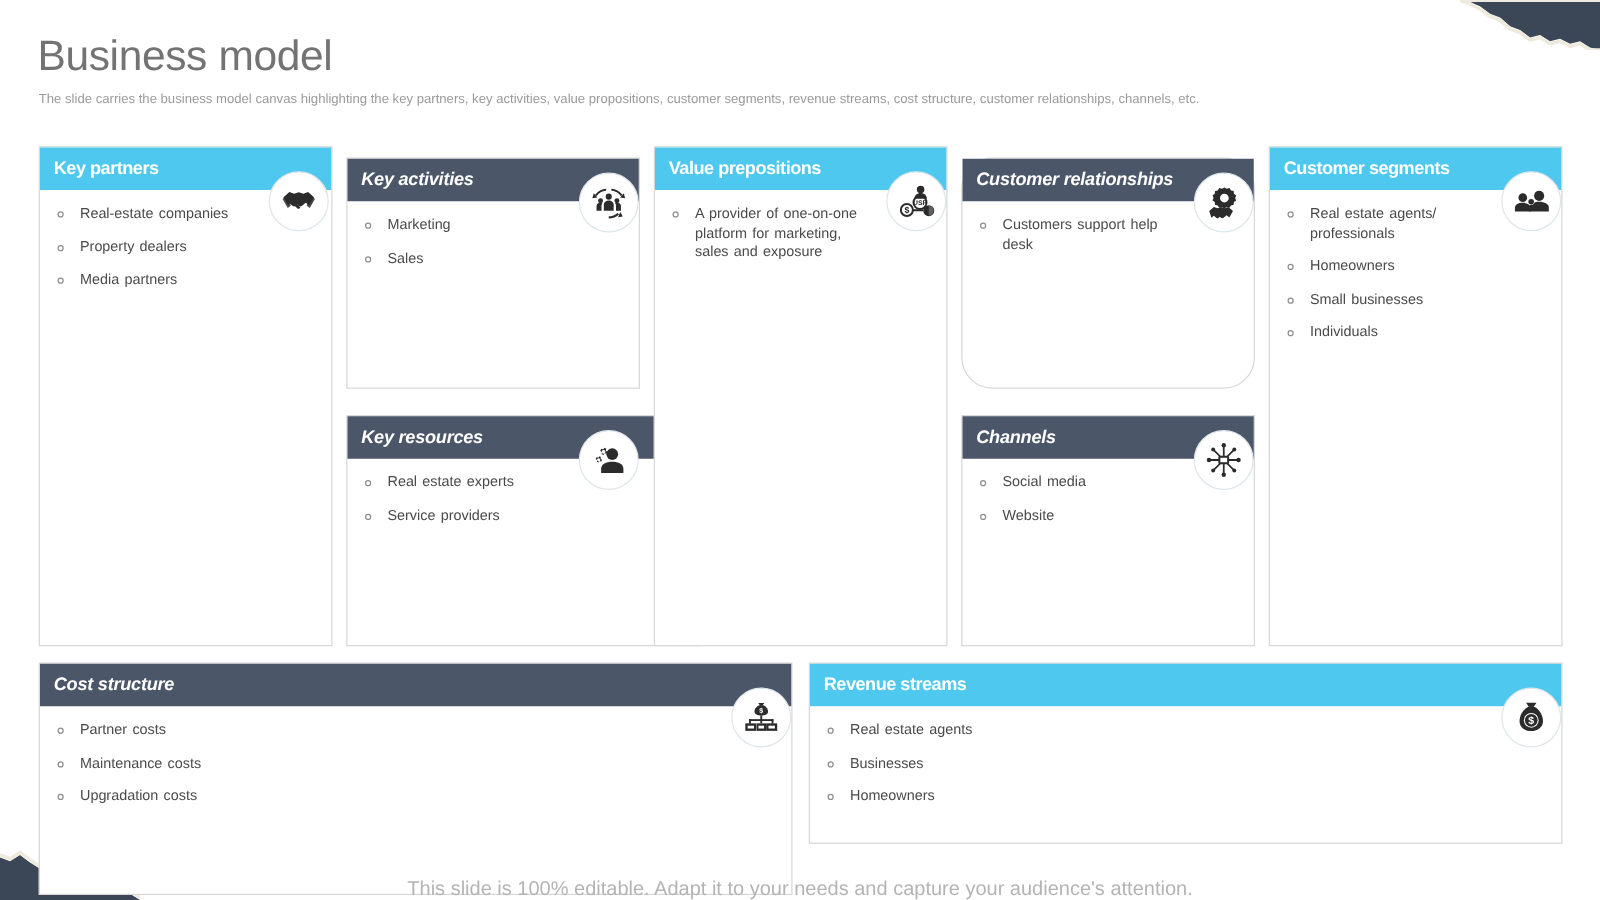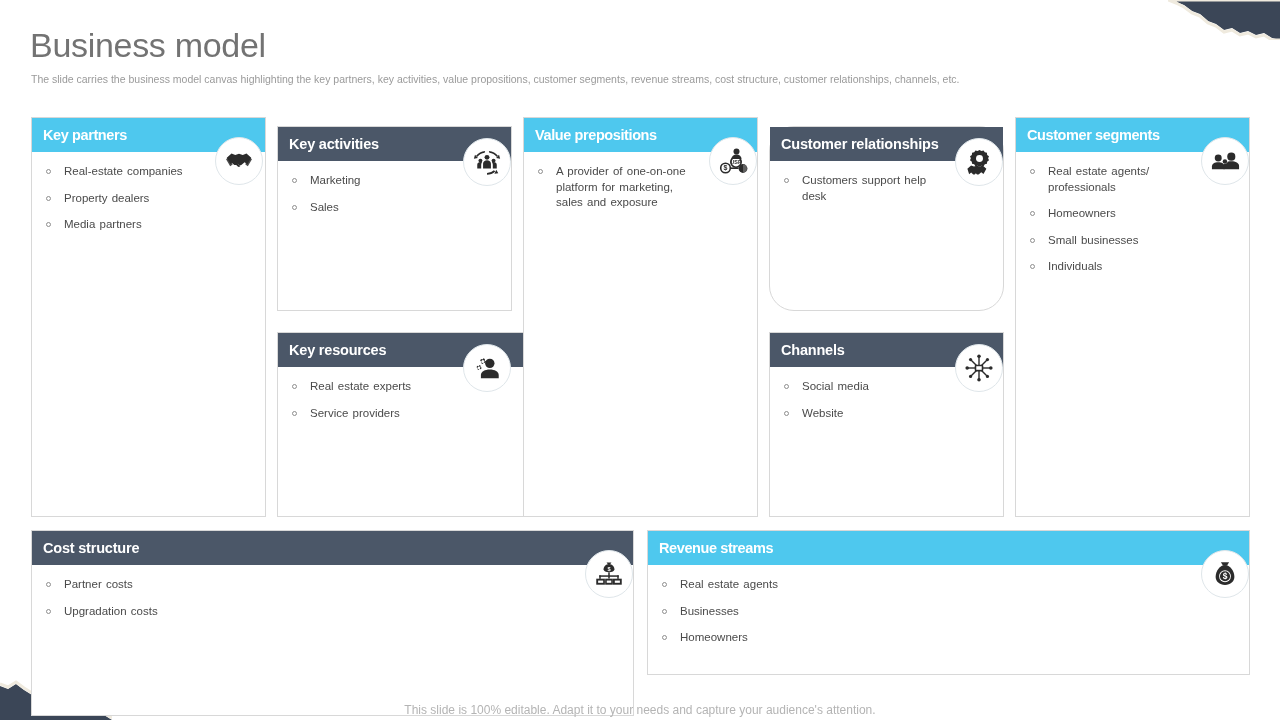--- a/index.html
+++ b/index.html
@@ -52,21 +52,21 @@
     box-sizing: border-box;
   }
   .box-head {
     height: 34px;
     display: flex;
     align-items: center;
     padding-left: 11px;
     box-sizing: border-box;
   }
   .box-head.cyan { background: #4ec8ee; }
-  .box-head.dark { background: #4b5768; }
+  .box-head.dark { background: #4b5768; font-style: italic; }
   .box-head .head-title {
     font-size: 14.5px;
     font-weight: bold;
     color: #ffffff;
     letter-spacing: -0.2px;
     white-space: nowrap;
   }
   .box-head.cyan .head-title { letter-spacing: -0.4px; }
 
   .box-body {
@@ -113,21 +113,21 @@
   }
   .icon-badge svg { display: block; }
 
   
   .footer-note {
     position: absolute;
     left: 0;
     right: 0;
     top: 703px;
     text-align: center;
-    font-size: 12px;
+    font-size: 16px;
     color: #b4b4b4;
   }
 </style>
 </head>
 <body>
 
 <svg class="corner corner-tr" viewBox="0 0 112 40" preserveAspectRatio="none">
   <path d="M112,0 L112,40 L104,38 L96,33 L88,35 L80,31 L72,33 L64,28 L56,30 L48,24 L40,21 L32,14 L24,11 L16,5 L8,2 L0,0 Z" fill="#3b4657"></path>
   <path d="M112,0 L0,0 L8,3 L16,7 L24,13 L32,16 L40,23 L48,26 L56,32 L64,30 L72,35 L80,33 L88,37 L96,35 L104,40 L112,40" fill="none" stroke="#efeade" stroke-width="3"></path>
 </svg>
@@ -311,20 +311,21 @@
   </svg>
 </div>
 
 <div class="box" style="left:31px; top:530px; width:603px; height:186px;">
   <div class="box-head dark">
     <span class="head-title">Cost structure</span>
   </div>
   <div class="box-body">
     <ul class="bullets">
       <li>Partner costs</li>
+      <li>Maintenance costs</li>
       <li>Upgradation costs</li>
     </ul>
   </div>
 </div>
 <div class="icon-badge" style="left:585px; top:550px;">
   <svg width="30" height="30" viewBox="0 0 32 32" fill="#2b2b2b">
     <path d="M13.4 3.6h5.2l-1.5 2.2h-2.2z"></path>
     <path d="M16 5.4c3.4 0 5.8 3.1 5.8 5.6 0 2.1-2.6 3.2-5.8 3.2s-5.8-1.1-5.8-3.2c0-2.5 2.4-5.6 5.8-5.6z"></path>
     <text x="16" y="12.3" font-size="6" font-family="'Liberation Sans',sans-serif" font-weight="bold" text-anchor="middle" fill="#ffffff">$</text>
     <rect x="15.2" y="14.2" width="1.6" height="3.6"></rect>

